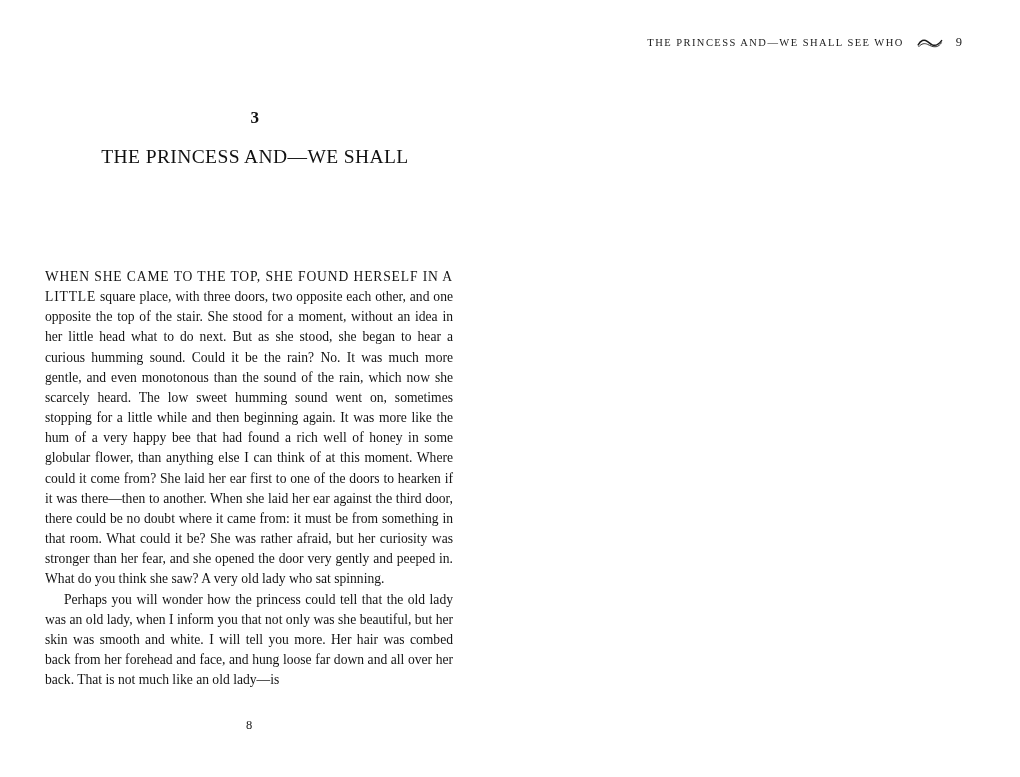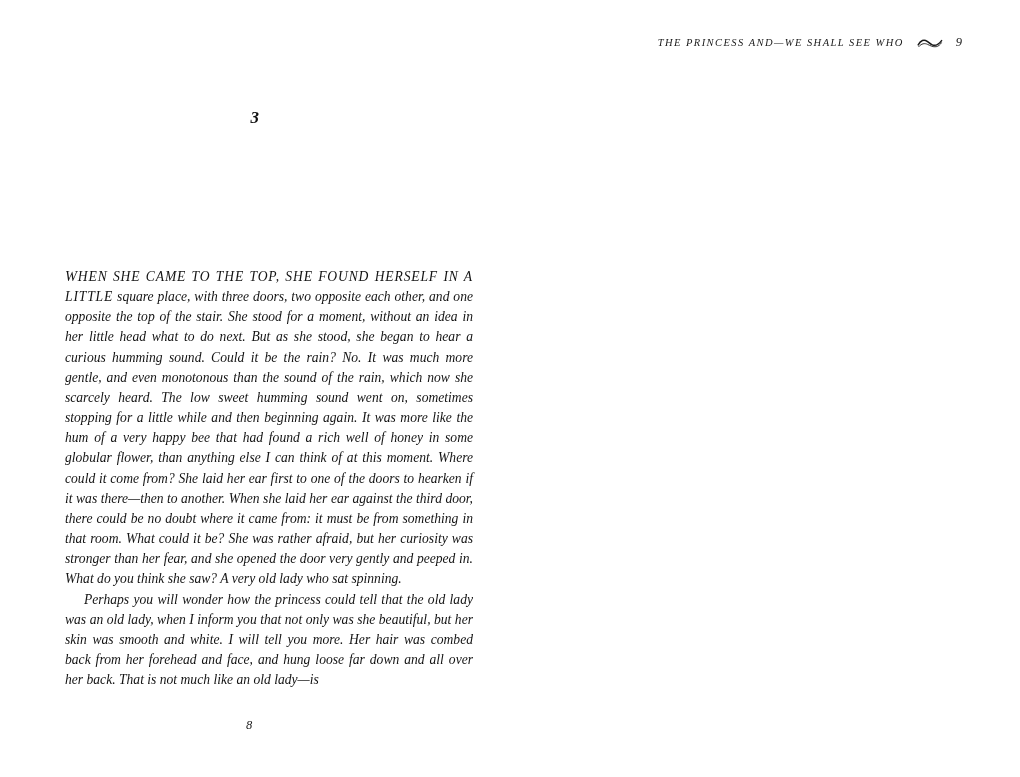--- a/index.html
+++ b/index.html
@@ -20,21 +20,20 @@
     position: absolute;
     inset: 0;
     background: #ffffff;
   }
 
   
   .page {
     position: absolute;
     top: 0;
     height: 777px;
-    font-style: italic;
   }
   .page-left  { left: 0;   width: 510px; }
   .page-right { left: 510px; width: 510px; }
 
   
   .running-head {
     position: absolute;
     top: 33px;
     left: 58px;
     right: 58px;
@@ -94,21 +93,20 @@
 
   
   .textcol {
     position: absolute;
     font-size: 13.6px;
     line-height: 20.15px;
     text-align: justify;
     text-justify: inter-word;
     color: #131313;
     hyphens: manual;
-    margin-left: 20px;
   }
   .textcol p {
     margin: 0;
     text-indent: 19px;
   }
   .textcol p.noindent { text-indent: 0; }
 
   .col-left {
     left: 45px;
     top: 266px;
@@ -139,20 +137,21 @@
 </head>
 <body>
 
 <div class="spread">
 
   <div class="page page-left">
 
     <div class="chapter-number">3</div>
 
     <h1 class="chapter-title">
+      <span class="ct-line">THE PRINCESS AND—WE SHALL</span>
     </h1>
 
     <div class="textcol col-left">
       <p class="noindent"><span class="smallcaps-open"><span class="drop-first">W</span><span>HEN SHE CAME TO THE TOP, SHE FOUND HERSELF IN A LITTLE</span></span><span> square place, with three doors, two opposite each other, and one opposite the top of the stair. She stood for a moment, without an idea in her little head what to do next. But as she stood, she began to hear a curious humming sound. Could it be the rain? No. It was much more gentle, and even monotonous than the sound of the rain, which now she scarcely heard. The low sweet humming sound went on, sometimes stopping for a little while and then beginning again. It was more like the hum of a very happy bee that had found a rich well of honey in some globular flower, than anything else I can think of at this moment. Where could it come from? She laid her ear first to one of the doors to hearken if it was there—then to another. When she laid her ear against the third door, there could be no doubt where it came from: it must be from something in that room. What could it be? She was rather afraid, but her curiosity was stronger than her fear, and she opened the door very gently and peeped in. What do you think she saw? A very old lady who sat spinning.</span></p>
       <p>Perhaps you will wonder how the princess could tell that the old lady was an old lady, when I inform you that not only was she beautiful, but her skin was smooth and white. I will tell you more. Her hair was combed back from her forehead and face, and hung loose far down and all over her back. That is not much like an old lady—is</p>
     </div>
 
     <div class="folio-foot">8</div>
   </div>
 

